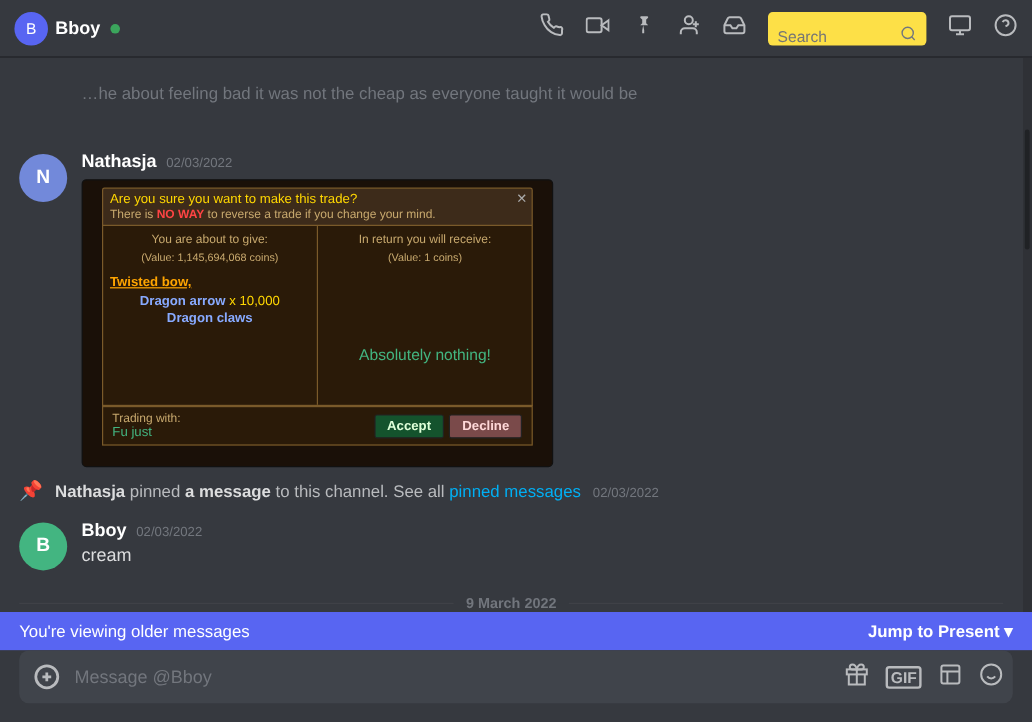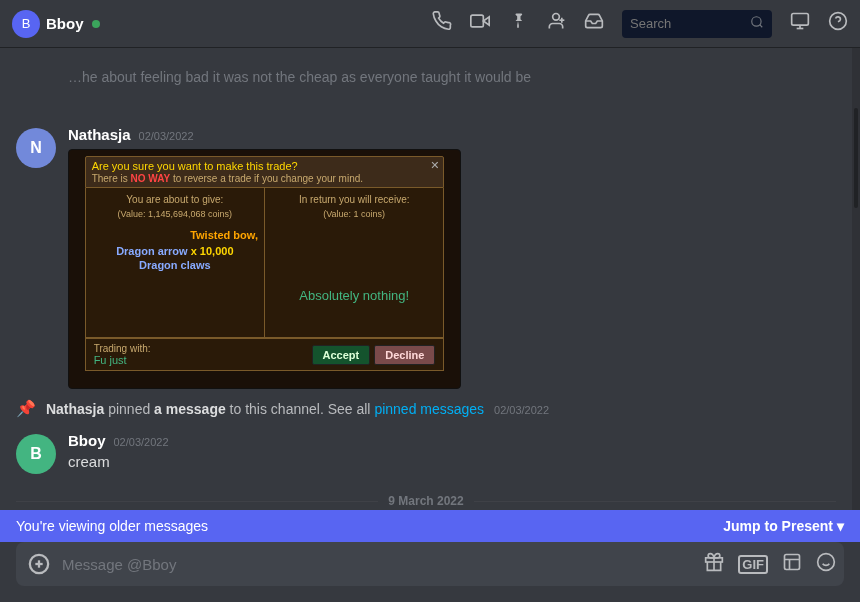--- a/index.html
+++ b/index.html
@@ -59,27 +59,27 @@
       display: flex;
       align-items: center;
       gap: 18px;
     }
     .header-icon {
       color: #b9bbbe;
       font-size: 18px;
       cursor: pointer;
     }
     .search-bar {
-      background: #0f172a;
+      background: #fde047;
       border-radius: 4px;
       display: flex;
-      align-items: center;
+      align-items: flex-end;
       padding: 0 8px;
       height: 28px;
-      width: 150px;
+      width: 132px;
       gap: 6px;
     }
     .search-bar input {
       background: transparent;
       border: none;
       outline: none;
       color: #72767d;
       font-size: 13px;
       width: 100%;
     }
@@ -217,34 +217,35 @@
       margin-bottom: 4px;
     }
     .trade-value {
       font-size: 9px;
       color: #c8a96e;
       text-align: center;
     }
     .item-name {
       font-size: 11px;
       color: #ffa500;
-      text-align: right;
+      text-align: left;
       font-weight: bold;
+      text-decoration: underline;
     }
     .item-name-blue {
       font-size: 11px;
       color: #88aaff;
       text-align: center;
       font-weight: bold;
     }
     .item-qty {
       font-size: 11px;
       color: #ffd700;
       text-align: center;
-      font-weight: bold;
+      font-weight: normal;
     }
     .nothing-text {
       font-size: 13px;
       color: #43b581;
       text-align: center;
       margin-top: 40px;
     }
     .dialog-footer {
       width: 92%;
       background: #2a1a08;

